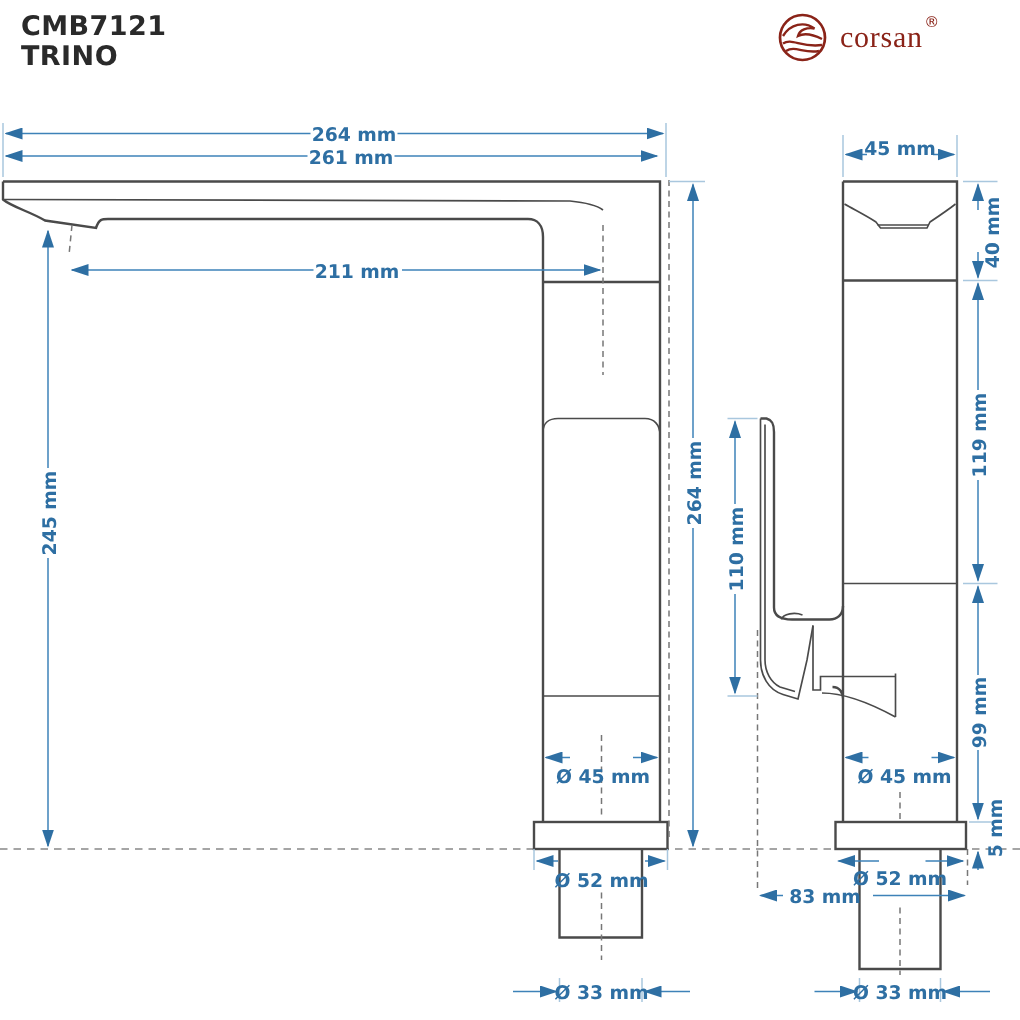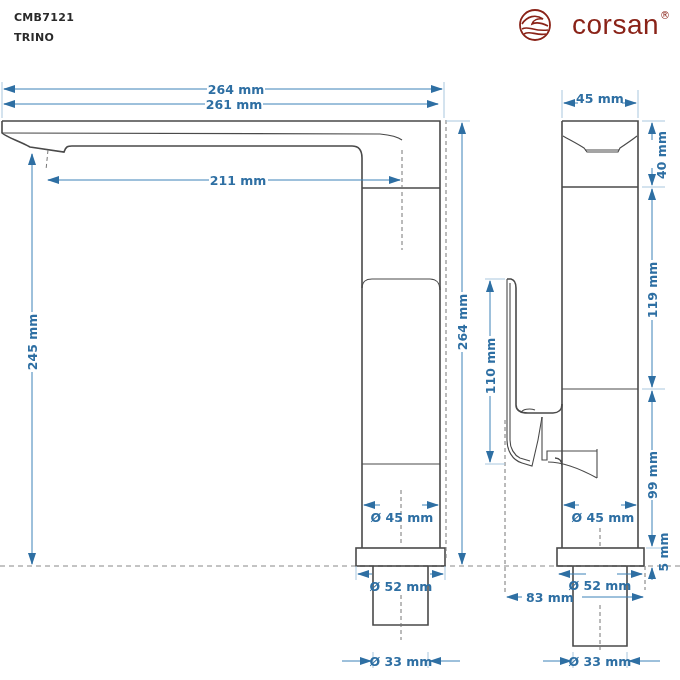--- a/index.html
+++ b/index.html
@@ -1,19 +1,19 @@
 <!DOCTYPE html>
 <html><head>
 <meta charset="utf-8">
 <style>
   html, body { margin:0; padding:0; background:#ffffff; }
   body { width:680px; height:680px; position:relative; overflow:hidden; font-family:"DejaVu Sans", sans-serif; }
-  .hdr { position:absolute; left:14px; top:8px; color:#2a2a2a; font-weight:bold; font-size:11px; line-height:20px; letter-spacing:0.3px; }
+  .hdr { position:absolute; left:14px; top:8px; color:#2a2a2a; font-weight:bold; font-size:18px; line-height:20px; letter-spacing:0.3px; }
   .logo { position:absolute; left:518px; top:8px; display:flex; align-items:center; }
-  .logo-text { color:#8a2318; font-family:Liberation Sans, sans-serif; font-size:28px; letter-spacing:0.5px; margin-left:20px; line-height:30px; }
+  .logo-text { color:#8a2318; font-family:Liberation Serif, serif; font-size:20px; letter-spacing:0.5px; margin-left:8px; line-height:30px; }
   .logo-reg { color:#8a2318; font-size:10px; position:relative; top:-10px; margin-left:1px; }
   svg { position:absolute; left:0; top:0; }
   .dim { fill:#2e6fa3; font-family:"DejaVu Sans", sans-serif; font-size:12.5px; font-weight:bold; }
   .out { stroke:#4a4a4a; stroke-width:1.6; fill:none; }
   .thin { stroke:#4a4a4a; stroke-width:1.1; fill:none; }
   .dl { stroke:#3d82b8; stroke-width:1; fill:none; }
   .ext { stroke:#a9c7de; stroke-width:1; fill:none; }
   .cl { stroke:#777; stroke-width:1; stroke-dasharray:4 3; fill:none; }
   .arr { fill:#2e6fa3; }
 </style>

